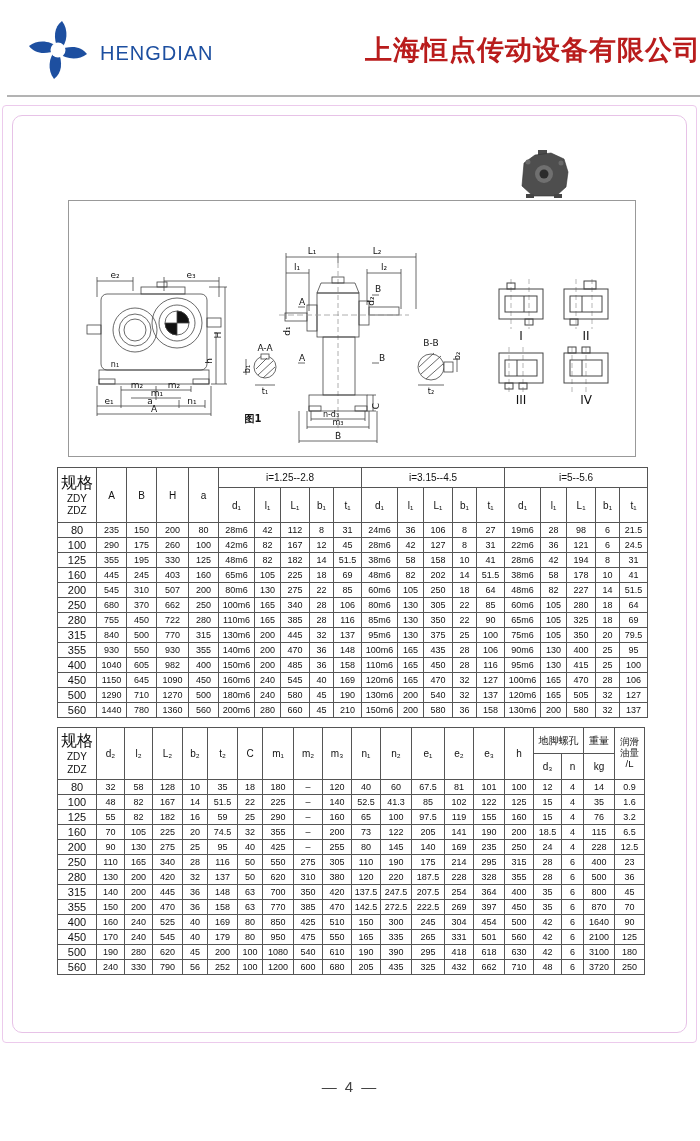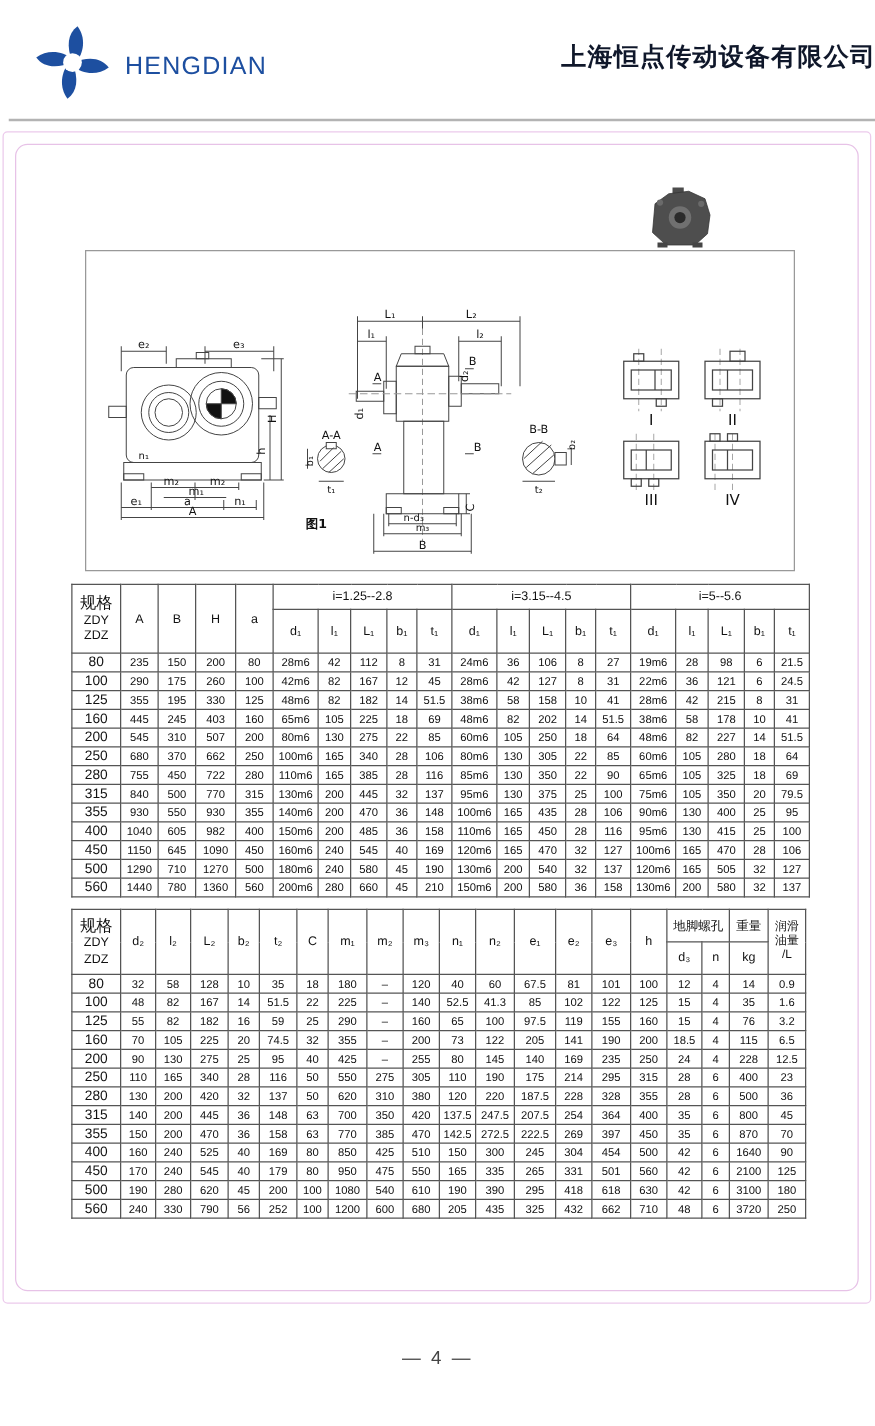--- a/index.html
+++ b/index.html
@@ -2,22 +2,22 @@
 <html><head>
 <meta charset="utf-8">
 <style>
   html,body{margin:0;padding:0;background:#fff;}
   .page{position:relative;width:700px;height:1141px;background:#fff;overflow:hidden;
         font-family:"Liberation Sans",sans-serif;color:#111;padding-left:17px;}
   
   .logo-svg{position:absolute;left:28px;top:20px;width:60px;height:60px;}
   .logo-text{position:absolute;left:100px;top:42px;font-size:20px;letter-spacing:1px;
              color:#1d4fa0;font-family:"Liberation Sans",sans-serif;}
-  .company{position:absolute;right:16px;top:32px;font-size:20px;font-weight:bold;
-           color:#0f172a;font-family:Liberation Mono, monospace;letter-spacing:1px;}
+  .company{position:absolute;right:16px;top:32px;font-size:27px;font-weight:bold;
+           color:#b91c1c;font-family:Liberation Mono, monospace;letter-spacing:1px;}
   .hdr-rule{position:absolute;left:7px;right:7px;top:95px;height:2px;background:#b3b3b3;}
   
   .frame-outer{position:absolute;left:2px;top:105px;width:693px;height:936px;
                border:1px solid #eccaec;border-radius:4px;}
   .frame-inner{position:absolute;left:12px;top:115px;width:673px;height:916px;
                border:1px solid #e7c2e7;border-radius:10px;}
   
   .title-pill{position:absolute;left:145px;top:168px;width:180px;height:24px;
               border:1.5px solid #444;border-radius:13px;display:flex;align-items:center;
               justify-content:center;font-size:14px;letter-spacing:6px;color:#222;
@@ -33,21 +33,21 @@
   .tbl th,.tbl td{border:1px solid #555;text-align:center;vertical-align:middle;
        padding:0;font-weight:normal;overflow:hidden;white-space:nowrap;}
   .tbl td{font-size:9px;height:14px;line-height:14px;}
   .tbl td.spec{font-size:11px;line-height:14px;}
   .tbl th{font-size:10px;}
   .h-group{height:20px;font-size:10.5px;}
   .h-sub th{height:34px;font-size:10px;}
   #t2 .h1 th{height:25px;}
   #t2 .h2 th{height:25px;}
   .spec-h{font-size:11px;line-height:1.25;}
-  .spec-h .big{font-size:13px;}
+  .spec-h .big{font-size:16px;}
   .oil-h div{line-height:1.15;font-size:9.5px;text-align:center;}
   
   .pagenum{position:absolute;left:0;width:700px;top:1078px;text-align:center;
            font-size:15px;color:#444;letter-spacing:2px;}
   svg text{font-family:"DejaVu Sans",sans-serif;}
 </style>
 </head>
 <body>
 
 <div class="page">
@@ -371,21 +371,21 @@
           <td>182</td>
           <td>14</td>
           <td>51.5</td>
           <td>38m6</td>
           <td>58</td>
           <td>158</td>
           <td>10</td>
           <td>41</td>
           <td>28m6</td>
           <td>42</td>
-          <td>215</td>
+          <td>194</td>
           <td>8</td>
           <td>31</td>
         </tr>
         <tr>
           <td class="spec">160</td>
           <td>445</td>
           <td>245</td>
           <td>403</td>
           <td>160</td>
           <td>65m6</td>

